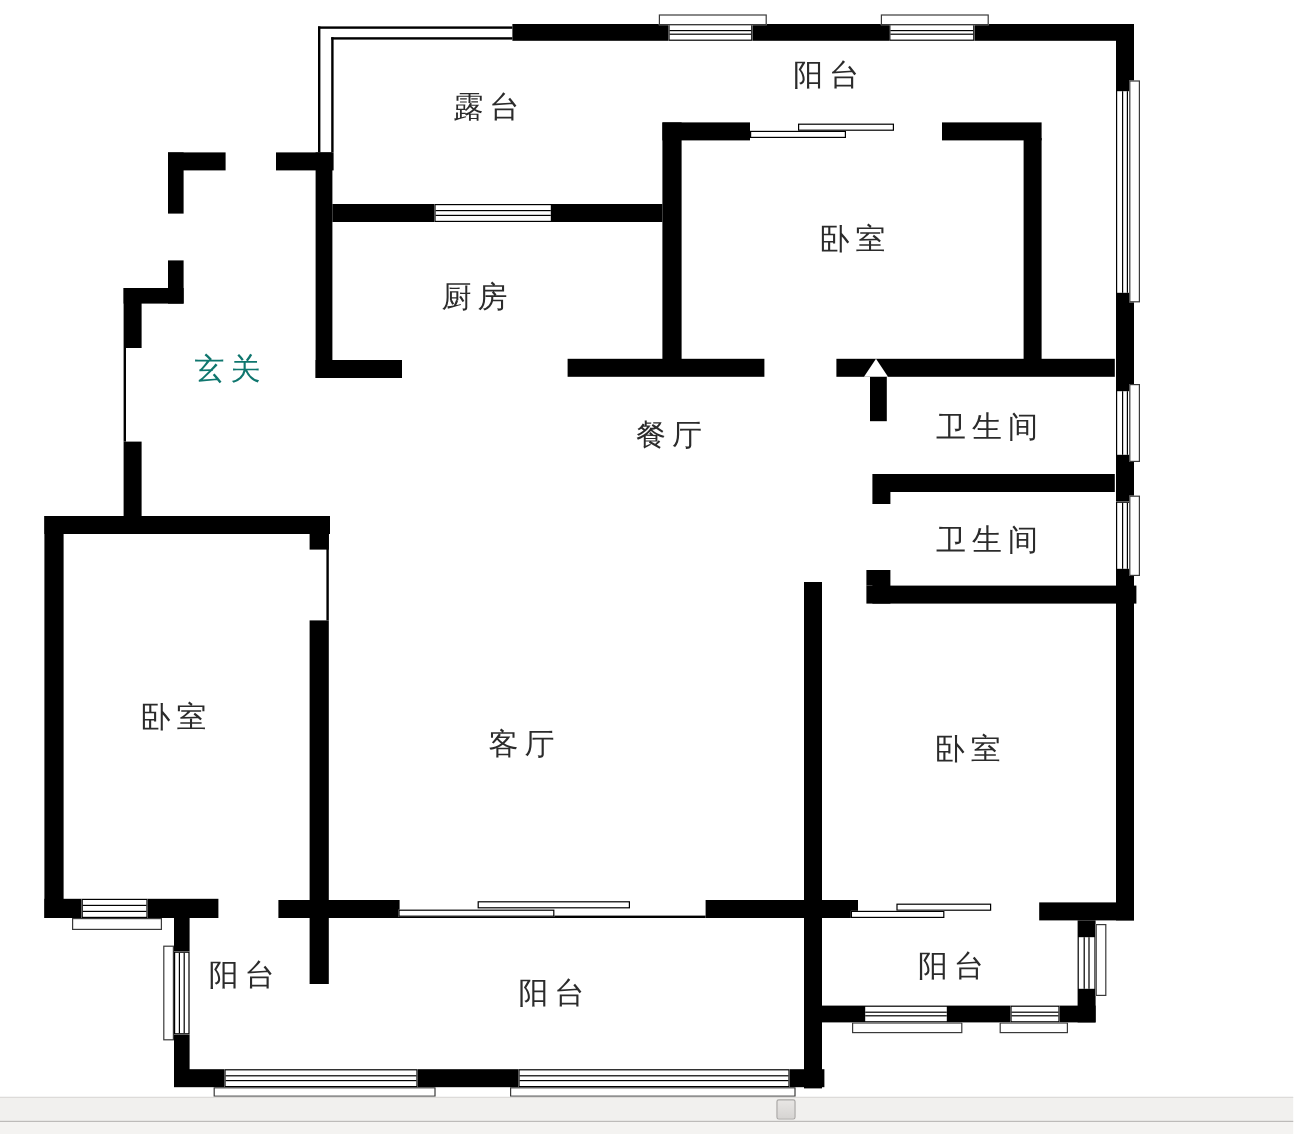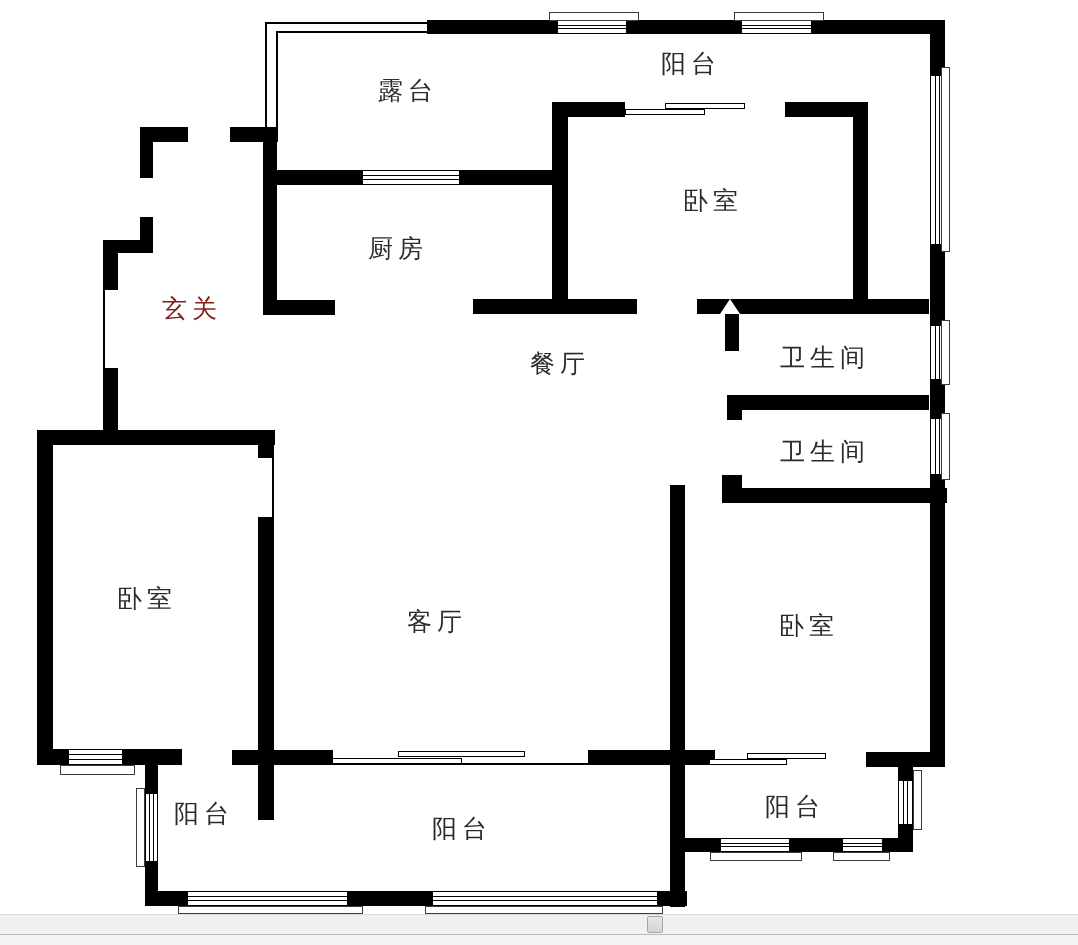--- a/index.html
+++ b/index.html
@@ -116,21 +116,21 @@
       <div class="panel" style="left: 665px; top: 103px; width: 80px; height: 6px;"></div>
       <div class="panel" style="left: 398px; top: 751px; width: 127px; height: 6px;"></div>
       <div class="panel" style="left: 332px; top: 758px; width: 130px; height: 6px;"></div>
       <div class="panel" style="left: 747px; top: 753px; width: 79px; height: 6px;"></div>
       <div class="panel" style="left: 709px; top: 759px; width: 78px; height: 6px;"></div>
       <div class="arrow" style="left: 720px; top: 299px; border-left: 10px solid transparent; border-right: 10px solid transparent; border-bottom: 15px solid rgb(255, 255, 255);"></div>
       <span class="room-label" style="left: 408px; top: 90px; color: rgb(43, 43, 43);">露台</span>
       <span class="room-label" style="left: 691px; top: 63px; color: rgb(43, 43, 43);">阳台</span>
       <span class="room-label" style="left: 713px; top: 200px; color: rgb(43, 43, 43);">卧室</span>
       <span class="room-label" style="left: 398px; top: 248px; color: rgb(43, 43, 43);">厨房</span>
-      <span class="room-label" style="left: 192px; top: 308px; color: #7f1d1d;">玄关</span>
+      <span class="room-label" style="left: 192px; top: 308px; color: #0f766e;">玄关</span>
       <span class="room-label" style="left: 560px; top: 363px; color: rgb(43, 43, 43);">餐厅</span>
       <span class="room-label" style="left: 825px; top: 357px; color: rgb(43, 43, 43);">卫生间</span>
       <span class="room-label" style="left: 825px; top: 451px; color: rgb(43, 43, 43);">卫生间</span>
       <span class="room-label" style="left: 147px; top: 598px; color: rgb(43, 43, 43);">卧室</span>
       <span class="room-label" style="left: 437px; top: 621px; color: rgb(43, 43, 43);">客厅</span>
       <span class="room-label" style="left: 809px; top: 625px; color: rgb(43, 43, 43);">卧室</span>
       <span class="room-label" style="left: 204px; top: 813px; color: rgb(43, 43, 43);">阳台</span>
       <span class="room-label" style="left: 462px; top: 828px; color: rgb(43, 43, 43);">阳台</span>
       <span class="room-label" style="left: 795px; top: 806px; color: rgb(43, 43, 43);">阳台</span>
     </div>

